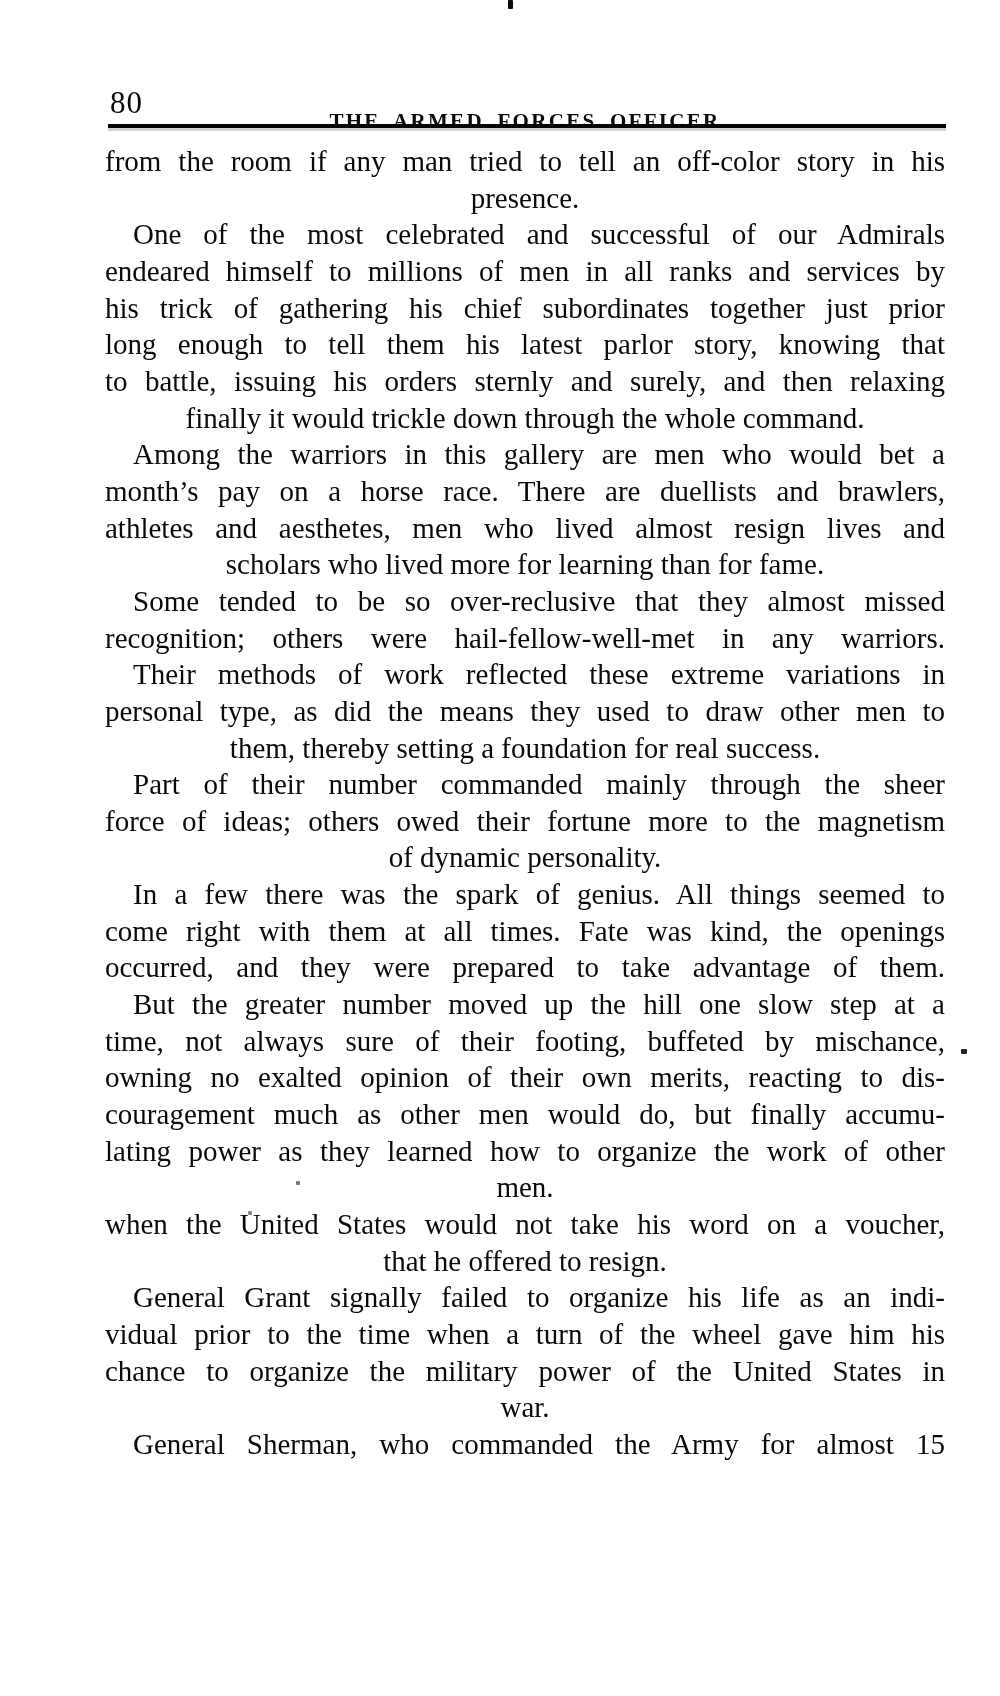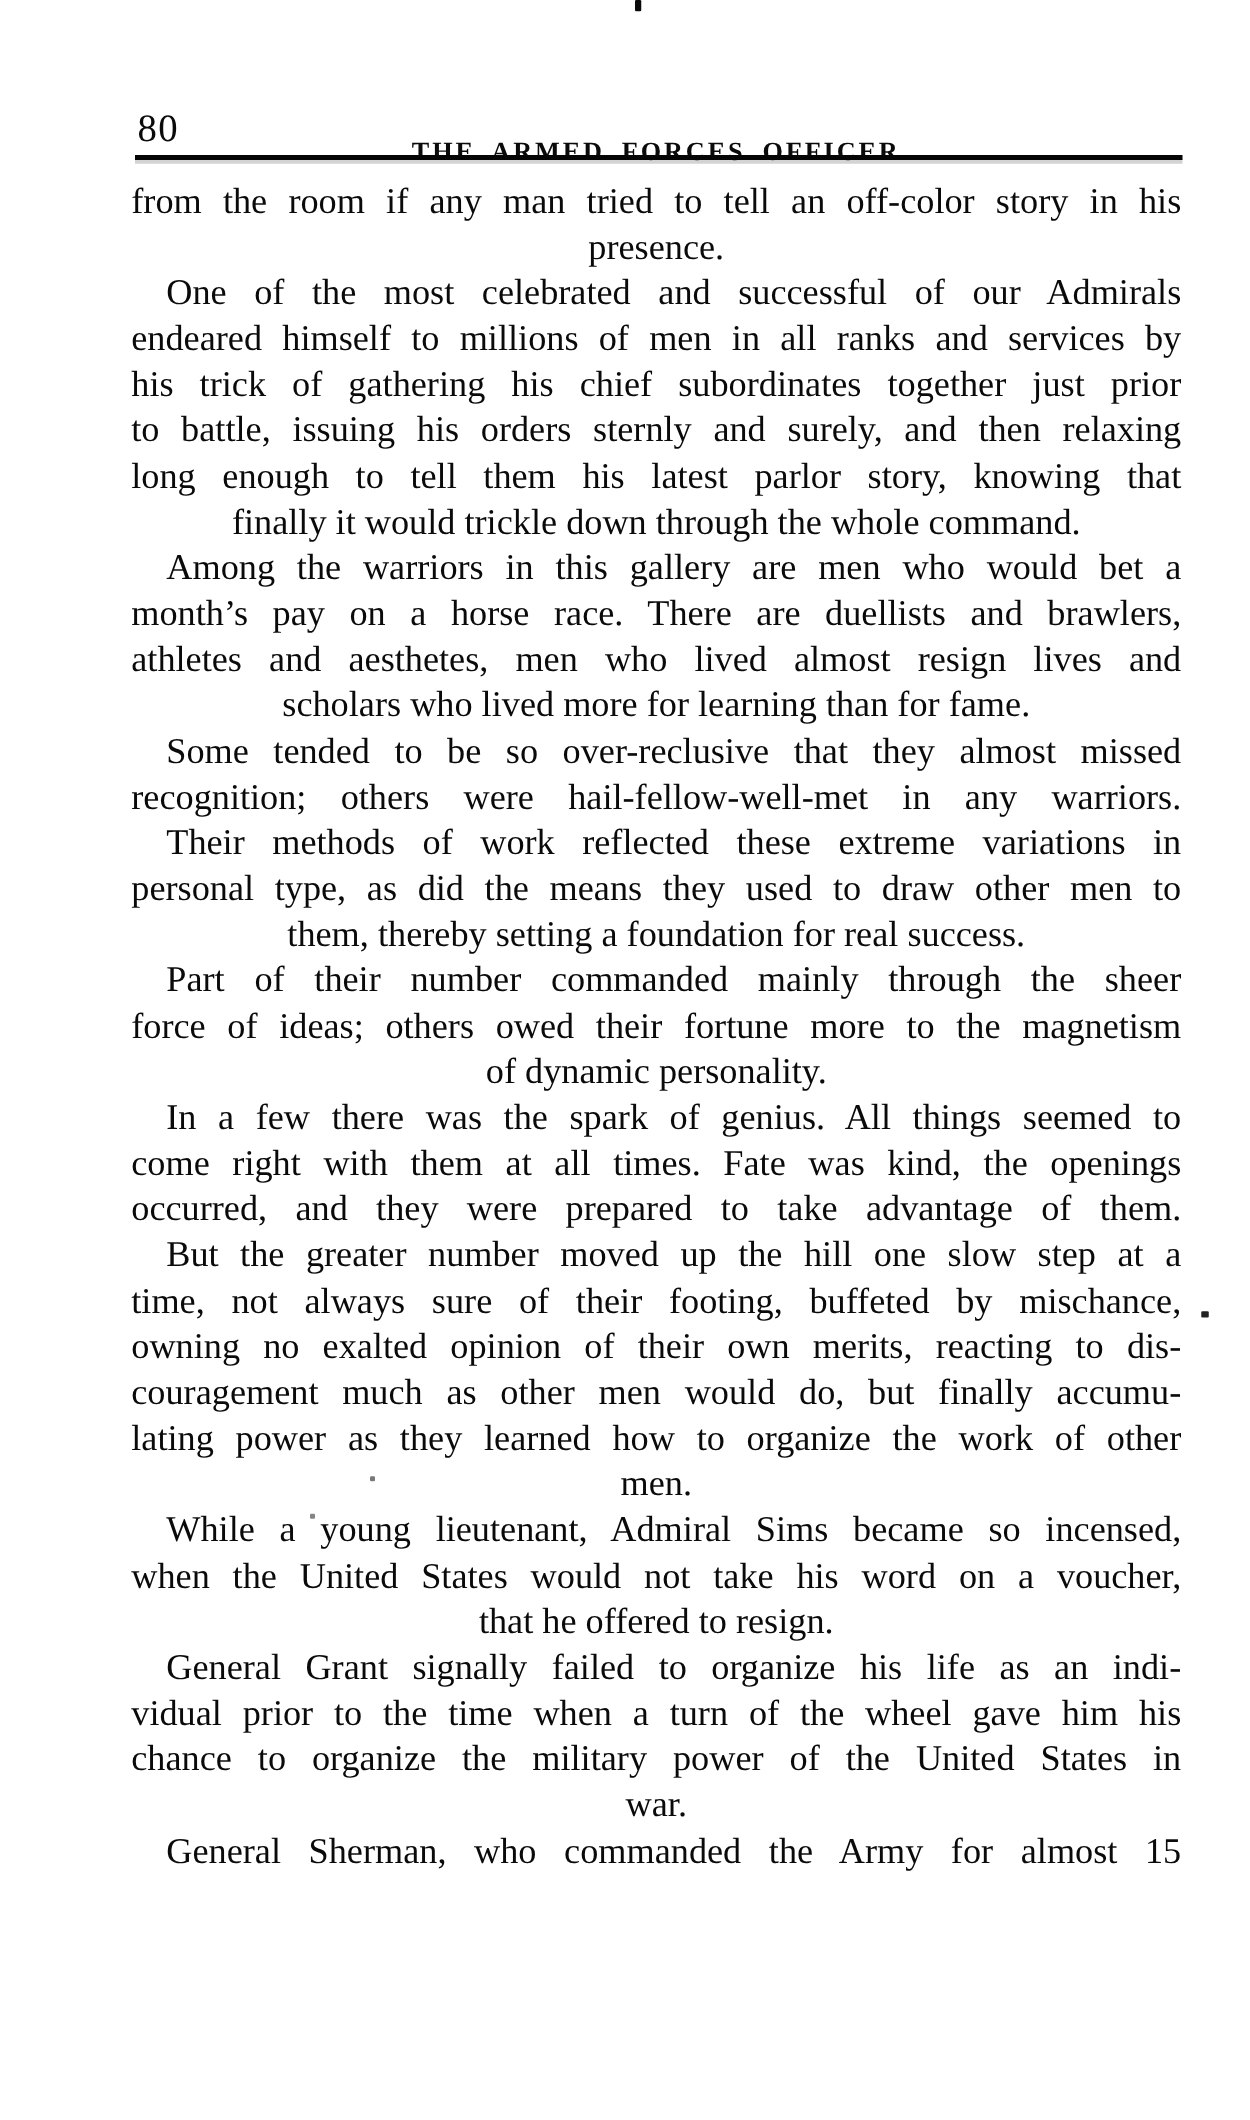--- a/index.html
+++ b/index.html
@@ -79,22 +79,22 @@
 
   <div class="text-column">
       <div class="para">
         <div class="line j">from the room if any man tried to tell an off-color story in his</div>
         <div class="line">presence.</div>
       </div>
       <div class="para">
         <div class="line j first">One of the most celebrated and successful of our Admirals</div>
         <div class="line j">endeared himself to millions of men in all ranks and services by</div>
         <div class="line j">his trick of gathering his chief subordinates together just prior</div>
+        <div class="line j">long enough to tell them his latest parlor story, knowing that</div>
         <div class="line j">to battle, issuing his orders sternly and surely, and then relaxing</div>
-        <div class="line j">long enough to tell them his latest parlor story, knowing that</div>
         <div class="line">finally it would trickle down through the whole command.</div>
       </div>
       <div class="para">
         <div class="line j first">Among the warriors in this gallery are men who would bet a</div>
         <div class="line j">month’s pay on a horse race. There are duellists and brawlers,</div>
         <div class="line j">athletes and aesthetes, men who lived almost resign lives and</div>
         <div class="line">scholars who lived more for learning than for fame.</div>
       </div>
       <div class="para">
         <div class="line j first">Some tended to be so over-reclusive that they almost missed</div>
@@ -117,21 +117,20 @@
       </div>
       <div class="para">
         <div class="line j first">But the greater number moved up the hill one slow step at a</div>
         <div class="line j">time, not always sure of their footing, buffeted by mischance,</div>
         <div class="line j">owning no exalted opinion of their own merits, reacting to dis-</div>
         <div class="line j">couragement much as other men would do, but finally accumu-</div>
         <div class="line j">lating power as they learned how to organize the work of other</div>
         <div class="line">men.</div>
       </div>
       <div class="para">
-        <div class="line j first">While a young lieutenant, Admiral Sims became so incensed,</div>
         <div class="line j">when the United States would not take his word on a voucher,</div>
         <div class="line">that he offered to resign.</div>
       </div>
       <div class="para">
         <div class="line j first">General Grant signally failed to organize his life as an indi-</div>
         <div class="line j">vidual prior to the time when a turn of the wheel gave him his</div>
         <div class="line j">chance to organize the military power of the United States in</div>
         <div class="line">war.</div>
       </div>
       <div class="para">

